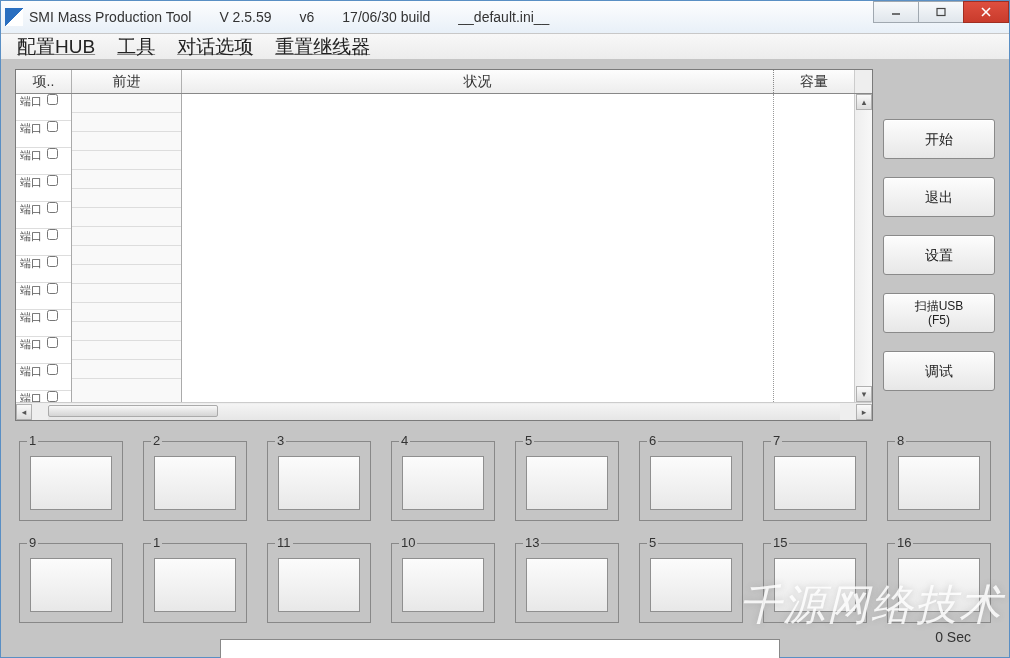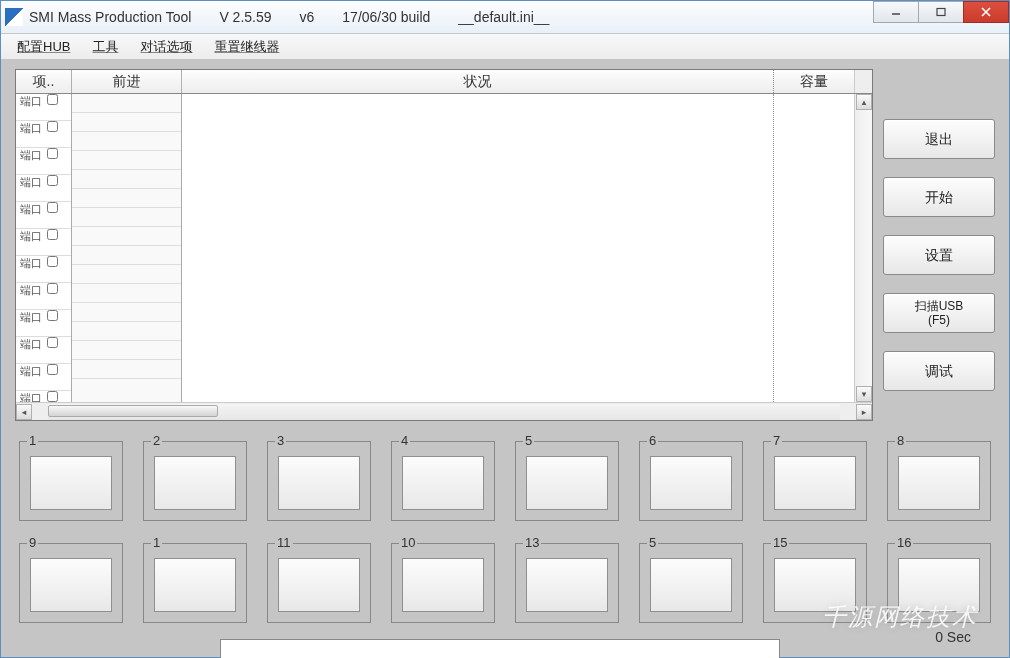--- a/index.html
+++ b/index.html
@@ -68,21 +68,21 @@
       height: 26px;
       background: linear-gradient(#f8f8f8, #ececec);
       border-bottom: 1px solid #c0c0c0;
       display: flex;
       align-items: center;
       padding: 0 6px;
       gap: 2px;
     }
     .menu-item {
       padding: 3px 10px;
-      font-size: 13px;
+      font-size: 19px;
       color: #222;
       text-decoration: underline;
       text-decoration-color: #888;
     }
 
     .client {
       position: absolute;
       top: 58px;
       left: 0; right: 0; bottom: 0;
       background: #c5c5c5;
@@ -280,23 +280,23 @@
     .elapsed {
       position: absolute;
       right: 24px;
       top: 0;
       font-size: 14px;
       color: #333;
     }
 
     .watermark {
       position: absolute;
-      right: 31px;
+      right: 6px;
       bottom: 24px;
-      font-size: 24px;
+      font-size: 42px;
       font-style: italic;
       font-weight: 300;
       color: rgba(255,255,255,0.85);
       letter-spacing: 2px;
       pointer-events: none;
       text-shadow: 0 0 6px rgba(120,120,120,0.3);
     }
   </style>
 </head>
 <body>
@@ -439,22 +439,22 @@
         <div class="hscroll-row">
           <div class="hscroll-arrow">◂</div>
           <div class="hscroll">
             <div class="thumb"></div>
           </div>
           <div class="hscroll-arrow">▸</div>
         </div>
       </div>
 
       <div class="side-buttons">
+        <div class="app-btn">开始</div>
         <div class="app-btn">退出</div>
-        <div class="app-btn">开始</div>
         <div class="app-btn">设置</div>
         <div class="app-btn two-line">
           <div>
             <div>扫描USB</div>
             <div>(F5)</div>
           </div>
         </div>
         <div class="app-btn">调试</div>
       </div>
     </div>

